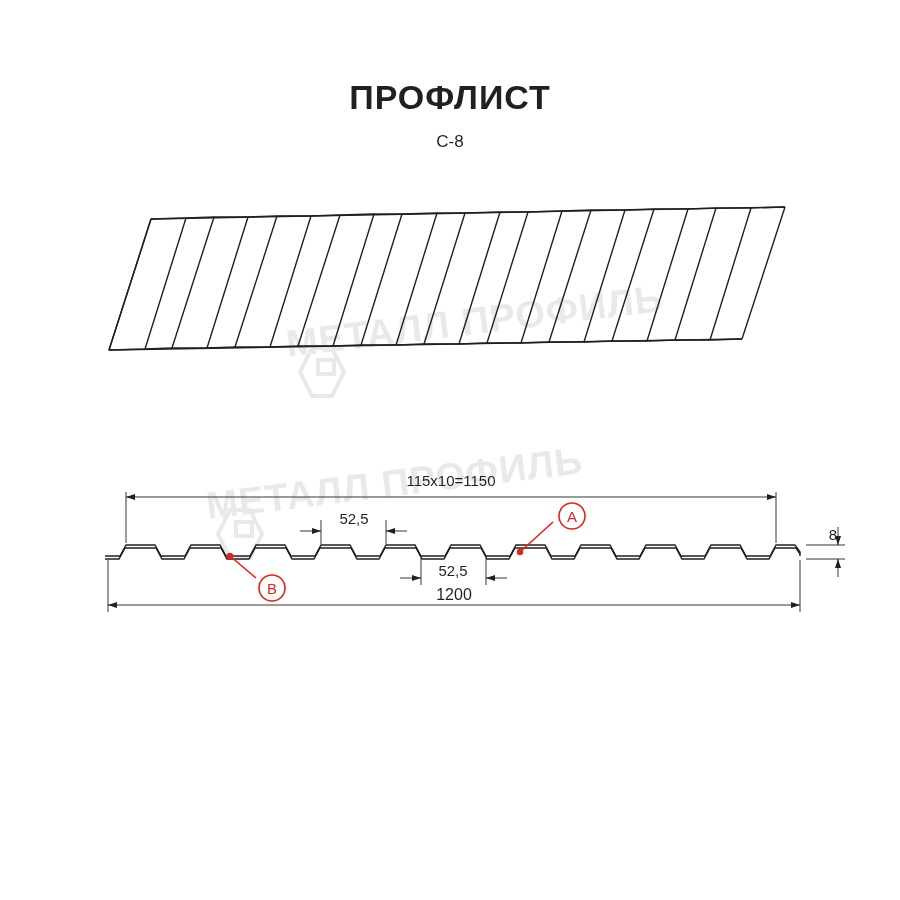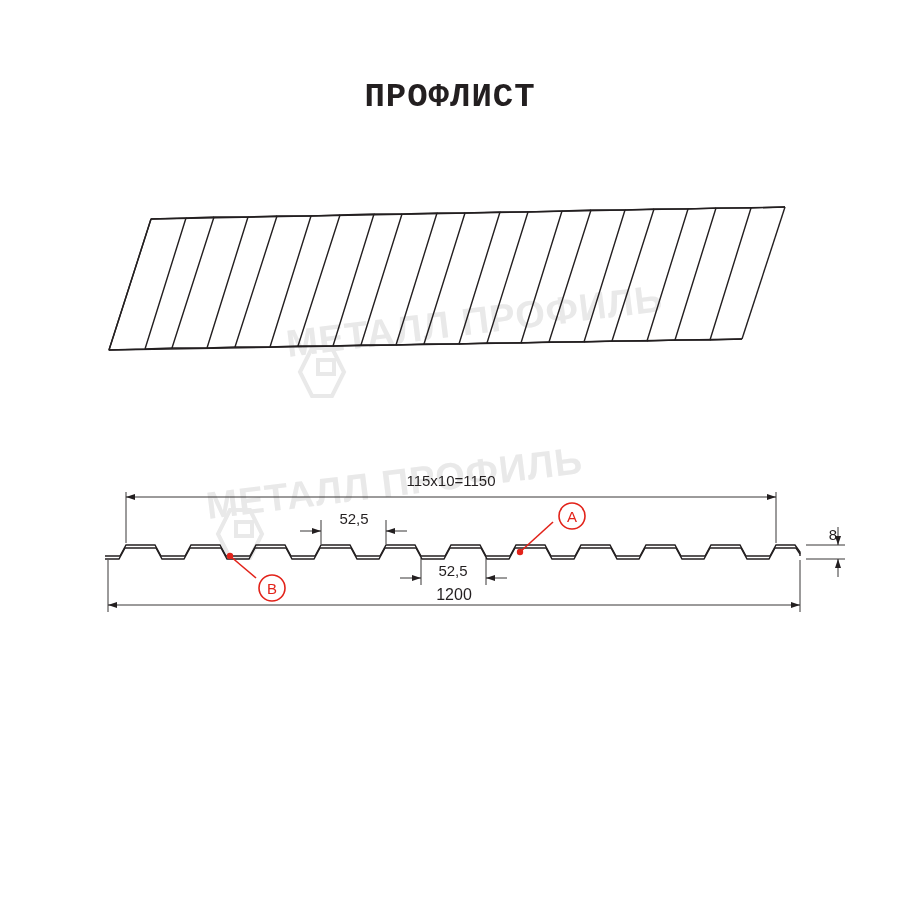--- a/index.html
+++ b/index.html
@@ -23,21 +23,20 @@
   .title {
     position: absolute;
     top: 78px;
     left: 0;
     width: 900px;
     text-align: center;
     font-size: 34px;
     font-weight: bold;
     letter-spacing: 1px;
     color: #231f20;
-    font-family: Liberation Mono, monospace;
   }
   .subtitle {
     position: absolute;
     top: 132px;
     left: 0;
     width: 900px;
     text-align: center;
     font-size: 17px;
     color: #231f20;
   }
@@ -69,20 +68,21 @@
   }
   .wm1 { top: 300px; left: 285px; transform: rotate(-7deg); }
   .wm2 { top: 462px; left: 205px; transform: rotate(-7deg); }
 </style>
 </head>
 <body>
 
 <div class="page">
 
   <div class="title">ПРОФЛИСТ</div>
+  <div class="subtitle">С-8</div>
 
   <div class="wm wm1">МЕТАЛЛ ПРОФИЛЬ</div>
   <div class="wm wm2">МЕТАЛЛ ПРОФИЛЬ</div>
 
   <svg class="drawing" width="900" height="900" viewBox="0 0 900 900">
 
     <g fill="none" stroke="#e9e9e9" stroke-width="4">
       <path d="M300 372 L312 348 L332 348 L344 372 L332 396 L312 396 Z"></path>
       <path d="M318 360 h16 v14 h-16 z"></path>
     </g>

